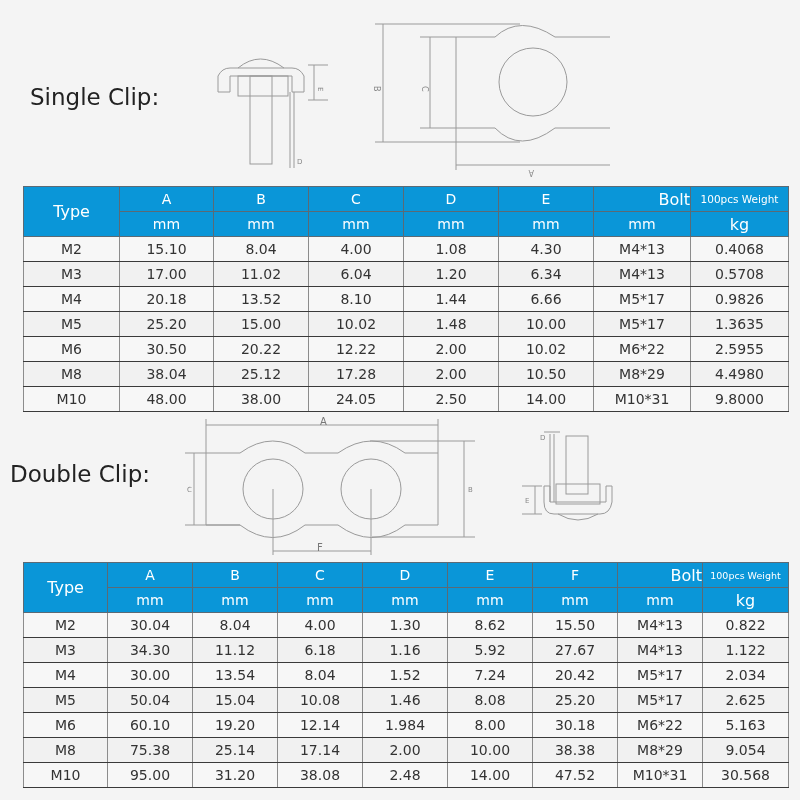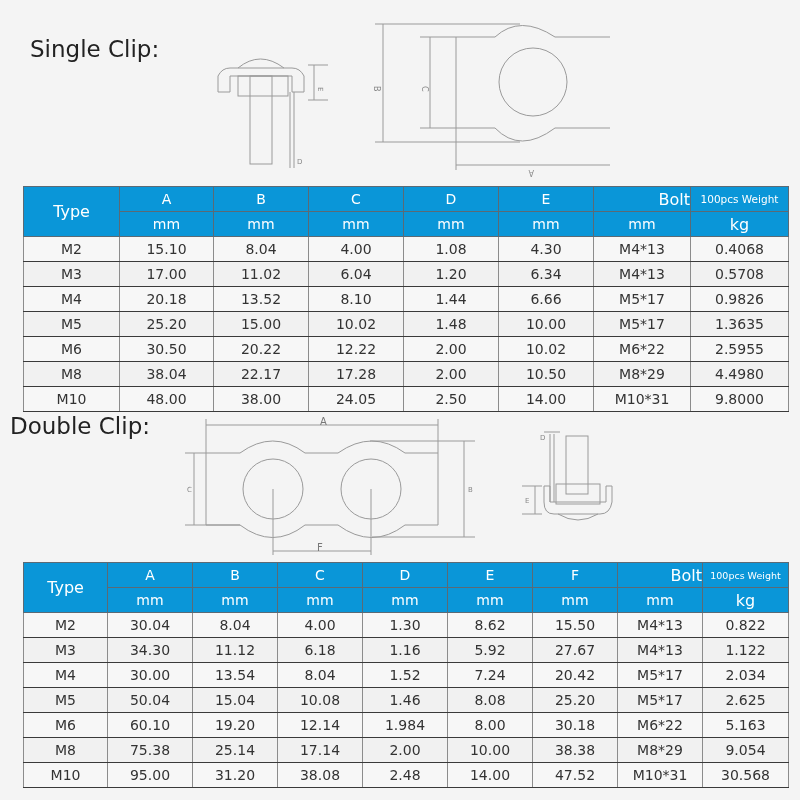--- a/index.html
+++ b/index.html
@@ -1,18 +1,18 @@
 <!DOCTYPE html>
 <html><head>
 <meta charset="utf-8">
 <style>
   html, body { margin:0; padding:0; }
   body { width:800px; height:800px; background:#f4f4f4; position:relative; overflow:hidden;
          font-family:"DejaVu Sans", sans-serif; color:#333; }
-  .title { position:absolute; font-size:23px; color:#222; font-family:"DejaVu Sans", sans-serif; }
+  .title { position:absolute; font-size:23px; color:#222; font-family:"DejaVu Sans", sans-serif;margin-top:48px; }
   .diagram { position:absolute; }
   table.spec { position:absolute; border-collapse:collapse; table-layout:fixed; font-size:14px; }
   table.spec th { background:#0a96d8; color:#fff; font-weight:normal; border:1px solid #5b6a75; padding:0; text-align:center; height:24px; }
   table.spec th.type { font-size:16px; }
   table.spec th.weight { font-size:10.5px; white-space:nowrap; }
   table.spec th.bolt { font-size:16px;text-align:right; }
   table.spec th.unit { font-size:14px; border-top:1px solid #7f1d1d; }
   table.spec td { background:#f7f7f7; border:1px solid #8c8c8c; text-align:center; height:24px; padding:0; color:#333; }
   table.spec tr:nth-child(even) td { background:#f1f1f1; }
   table.spec tbody tr td { border-bottom:1.5px solid #3a3a3a; }
@@ -136,21 +136,21 @@
         <td>20.22</td>
         <td>12.22</td>
         <td>2.00</td>
         <td>10.02</td>
         <td>M6*22</td>
         <td>2.5955</td>
       </tr>
       <tr>
         <td>M8</td>
         <td>38.04</td>
-        <td>22.17</td>
+        <td>25.12</td>
         <td>17.28</td>
         <td>2.00</td>
         <td>10.50</td>
         <td>M8*29</td>
         <td>4.4980</td>
       </tr>
       <tr>
         <td>M10</td>
         <td>48.00</td>
         <td>38.00</td>

